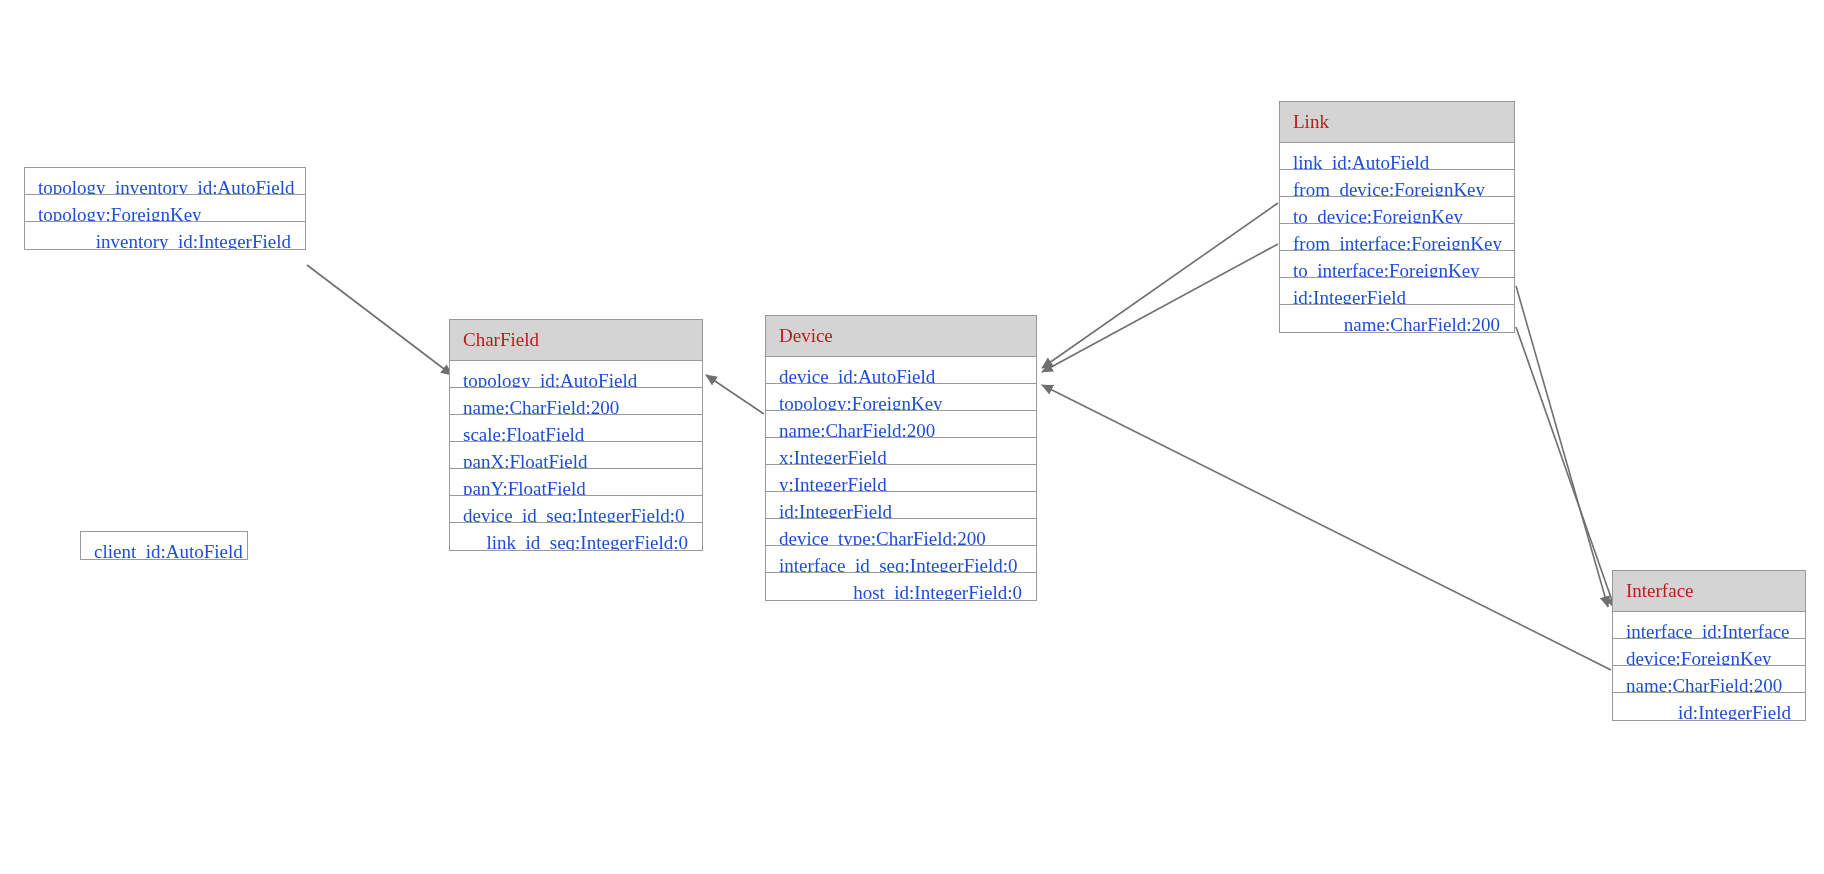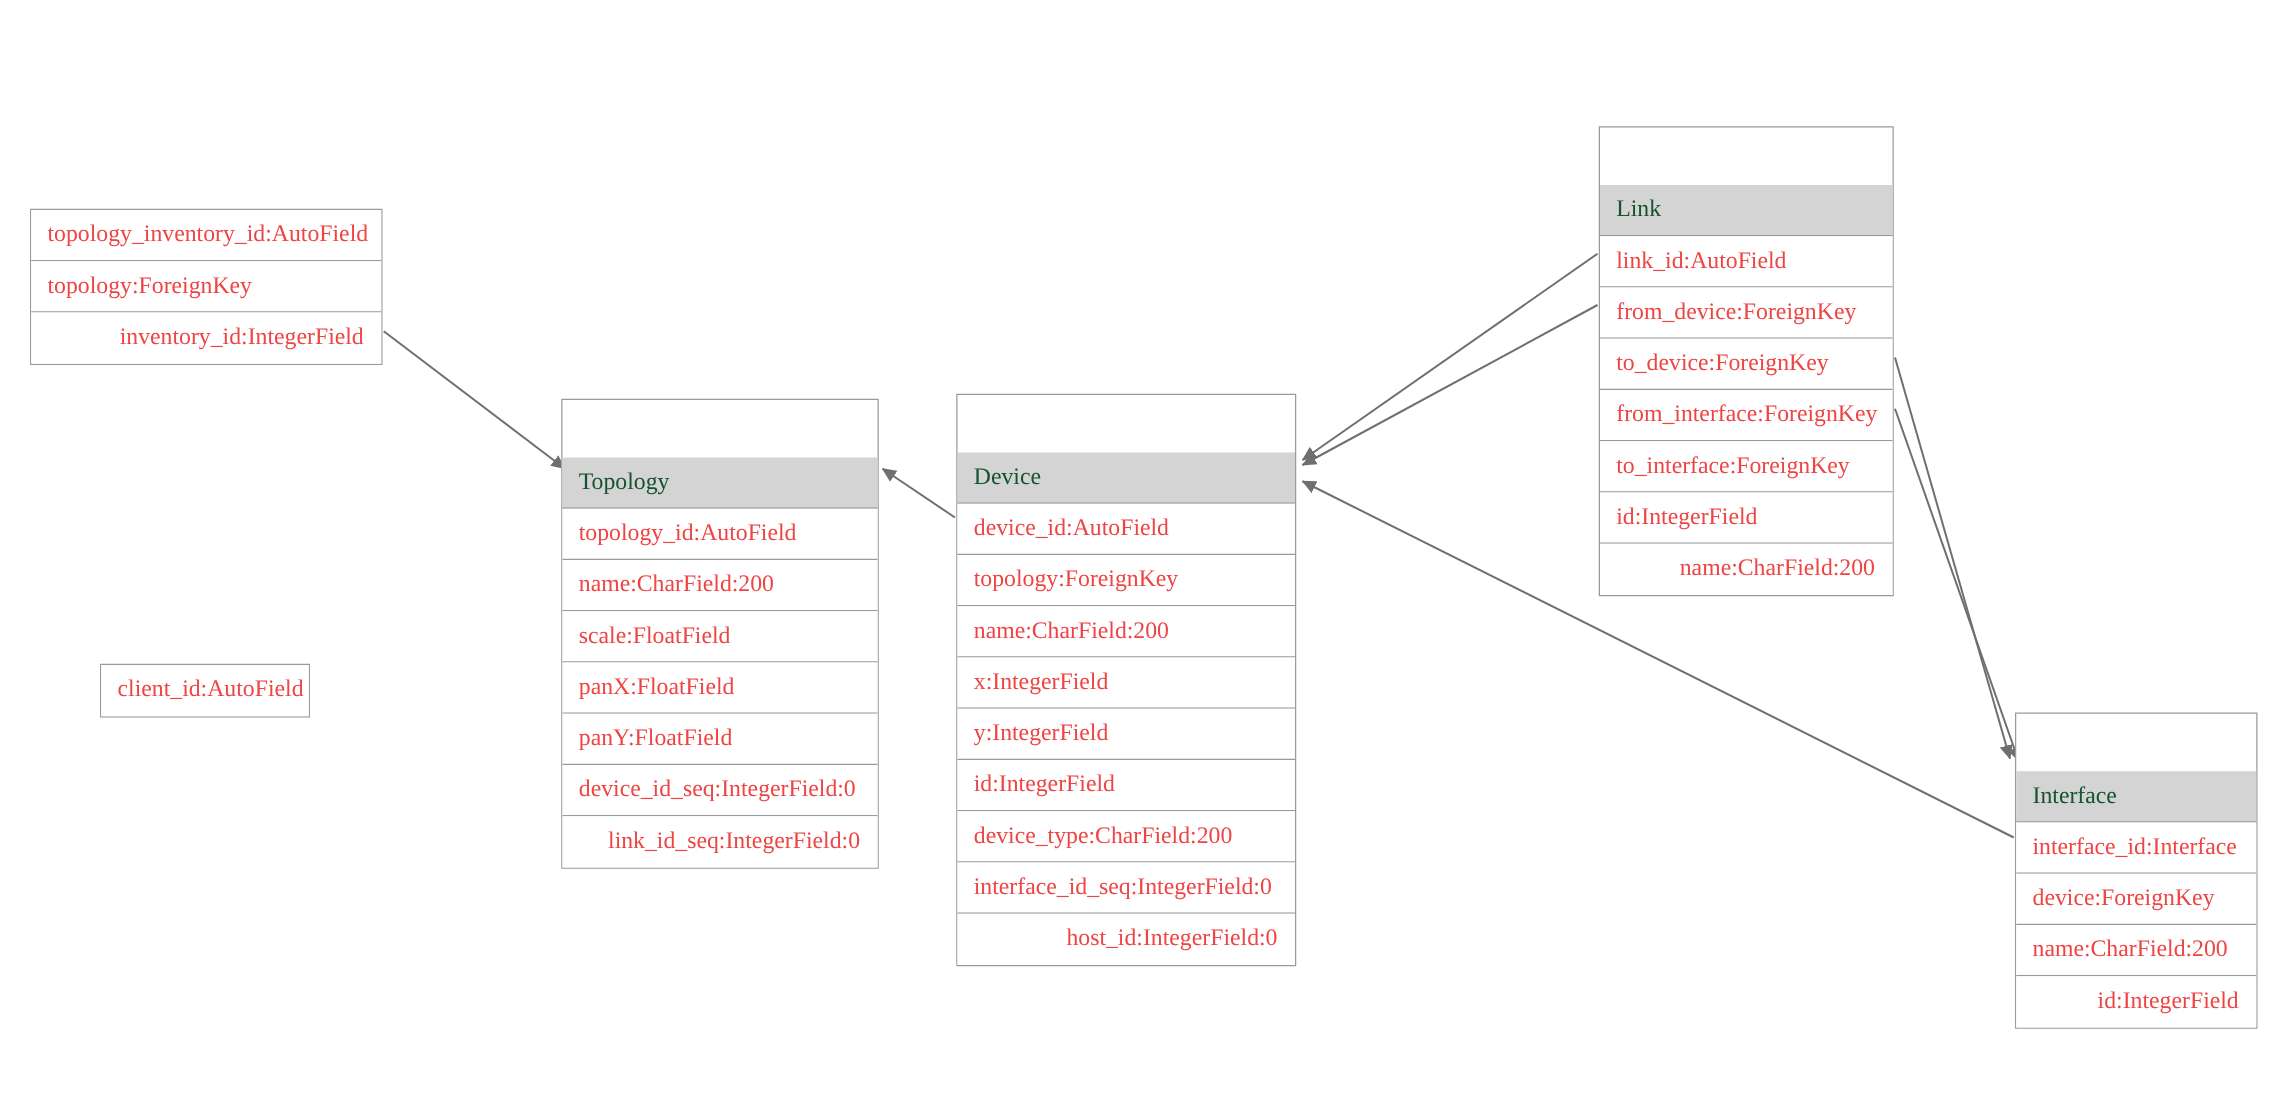--- a/index.html
+++ b/index.html
@@ -35,36 +35,35 @@
     position: absolute;
     box-sizing: border-box;
     border: 1px solid #9a9a9a;
     background: #ffffff;
     z-index: 2;
   }
   .entity-title {
     box-sizing: border-box;
     background: #d4d4d4;
     border-bottom: 1px solid #9a9a9a;
-    color: #14532d;
+    color: #b91c1c;
     font-size: 19px;
     line-height: 40px;
     height: 41px;
     padding: 0 0 0 13px;
     white-space: nowrap;
     overflow: hidden;
-    margin-top: 46px;
   }
   .entity-field {
     box-sizing: border-box;
     border-bottom: 1px solid #9a9a9a;
-    color: #ef4444;
+    color: #1d4ed8;
     font-size: 19px;
     line-height: 40px;
-    height: 41px;
+    height: 27px;
     padding: 0 14px 0 13px;
     white-space: nowrap;
     overflow: hidden;
     background: #ffffff;
   }
   .entity-field.last {
     border-bottom: none;
     text-align: right;
   }
 </style>
@@ -113,21 +112,21 @@
     <div class="entity-field">topology_inventory_id:AutoField</div>
     <div class="entity-field">topology:ForeignKey</div>
     <div class="entity-field last">inventory_id:IntegerField</div>
   </div>
 
   <div class="entity" style="left:80px; top:531px; width:168px;">
     <div class="entity-field last">client_id:AutoField</div>
   </div>
 
   <div class="entity" style="left:449px; top:319px; width:254px;">
-    <div class="entity-title">Topology</div>
+    <div class="entity-title">CharField</div>
     <div class="entity-field">topology_id:AutoField</div>
     <div class="entity-field">name:CharField:200</div>
     <div class="entity-field">scale:FloatField</div>
     <div class="entity-field">panX:FloatField</div>
     <div class="entity-field">panY:FloatField</div>
     <div class="entity-field">device_id_seq:IntegerField:0</div>
     <div class="entity-field last">link_id_seq:IntegerField:0</div>
   </div>
 
   <div class="entity" style="left:765px; top:315px; width:272px;">

